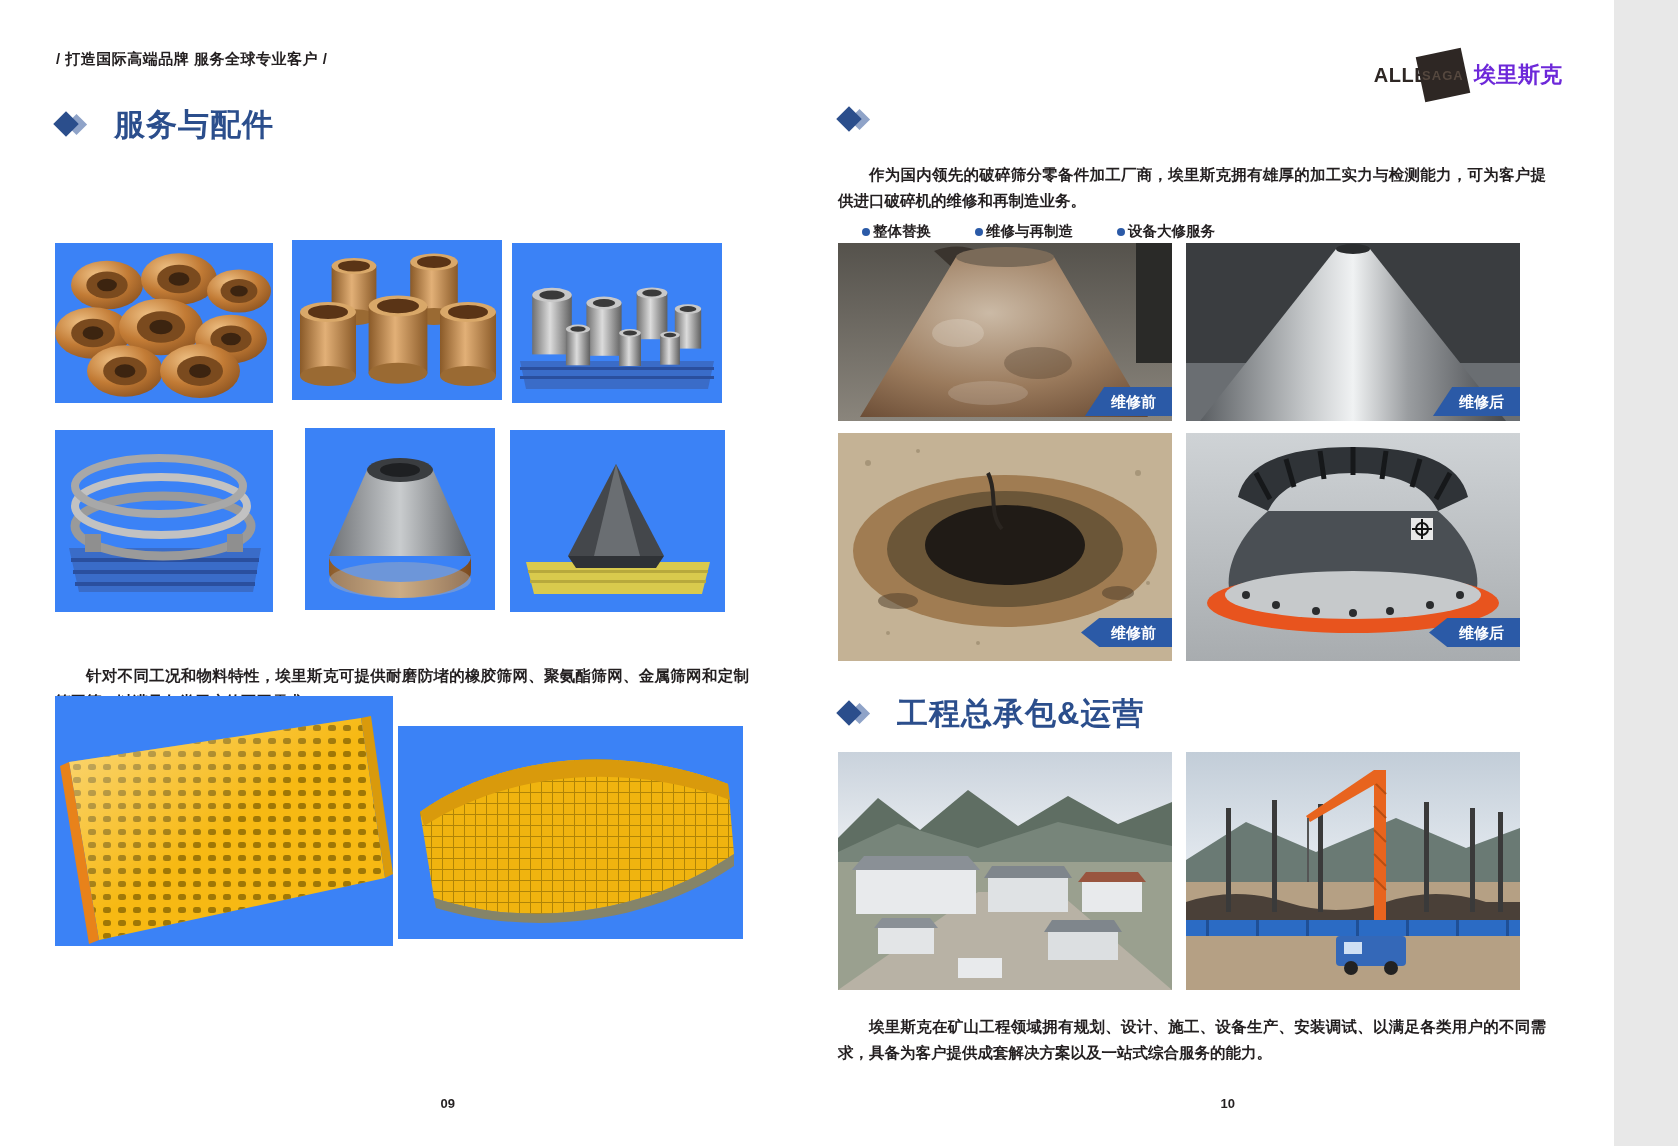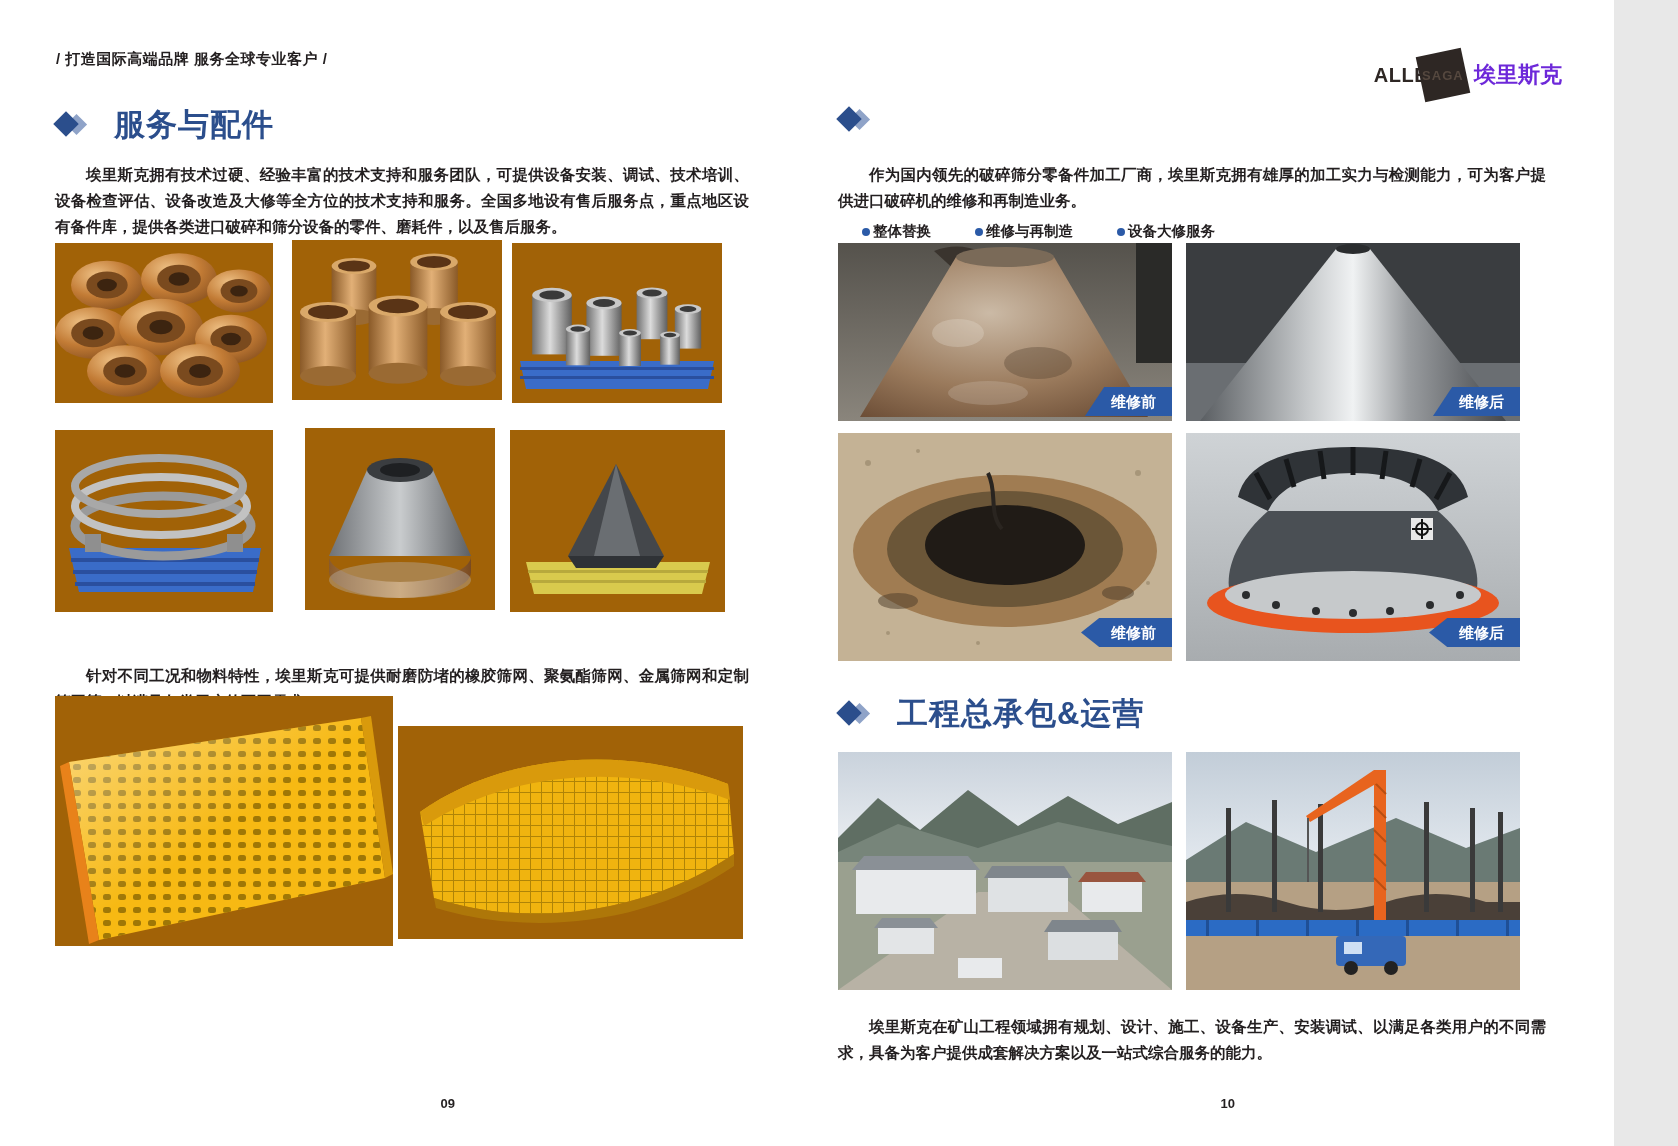--- a/index.html
+++ b/index.html
@@ -26,21 +26,21 @@
   .dmd{position:relative;width:34px;height:32px;flex:0 0 auto;}
   .dmd .d-light{position:absolute;left:14px;top:8px;width:15px;height:15px;background:var(--navy-light);transform:rotate(45deg);}
   .dmd .d-dark{position:absolute;left:2px;top:6px;width:18px;height:18px;background:var(--navy);transform:rotate(45deg);}
 
   .para{position:absolute;font-size:15.5px;line-height:1.68;font-weight:600;text-align:justify;text-indent:2em;}
 
   .bullets{position:absolute;display:flex;gap:44px;font-size:14.5px;font-weight:bold;}
   .bullet{display:flex;align-items:center;gap:3px;}
   .bullet i{width:8px;height:8px;border-radius:50%;background:var(--badge);flex:0 0 auto;}
 
-  .ph{position:absolute;overflow:hidden;background:#a16207;}
+  .ph{position:absolute;overflow:hidden;background:#3b82f6;}
   .ph svg{display:block;width:100%;height:100%;}
 
   .badge{position:absolute;right:0;bottom:5px;background:var(--badge);color:#fff;
     font-size:15px;font-weight:bold;line-height:1;padding:7px 16px 7px 26px;
     clip-path:polygon(22% 0,100% 0,100% 100%,0 100%);}
   .badge.arrow{clip-path:polygon(0 50%,20% 0,100% 0,100% 100%,20% 100%);padding-left:30px;}
 
   .pagenum{position:absolute;width:120px;text-align:right;font-size:13px;font-weight:bold;top:1096px;}
 </style>
 </head>
@@ -58,21 +58,20 @@
   </div>
 
   <div class="sec-title" style="left:55px;top:104px;">
     <span class="dmd">
         <i class="d-light"></i>
         <i class="d-dark"></i>
       </span>
     <h2>服务与配件</h2>
   </div>
 
-  <div class="para" style="left:55px;top:162px;width:694px;">埃里斯克拥有技术过硬、经验丰富的技术支持和服务团队，可提供设备安装、调试、技术培训、设备检查评估、设备改造及大修等全方位的技术支持和服务。全国多地设有售后服务点，重点地区设有备件库，提供各类进口破碎和筛分设备的零件、磨耗件，以及售后服务。</div>
 
   <div class="ph" style="left:55px;top:243px;width:218px;height:160px;">
     <svg viewBox="0 0 218 160">
       <defs>
           <radialGradient id="cop1" cx="35%" cy="30%" r="80%">
         <stop offset="0" stop-color="#eec084"></stop>
             <stop offset=".55" stop-color="#c27b35"></stop>
             <stop offset="1" stop-color="#8a5220"></stop>
           </radialGradient>
         </defs>

